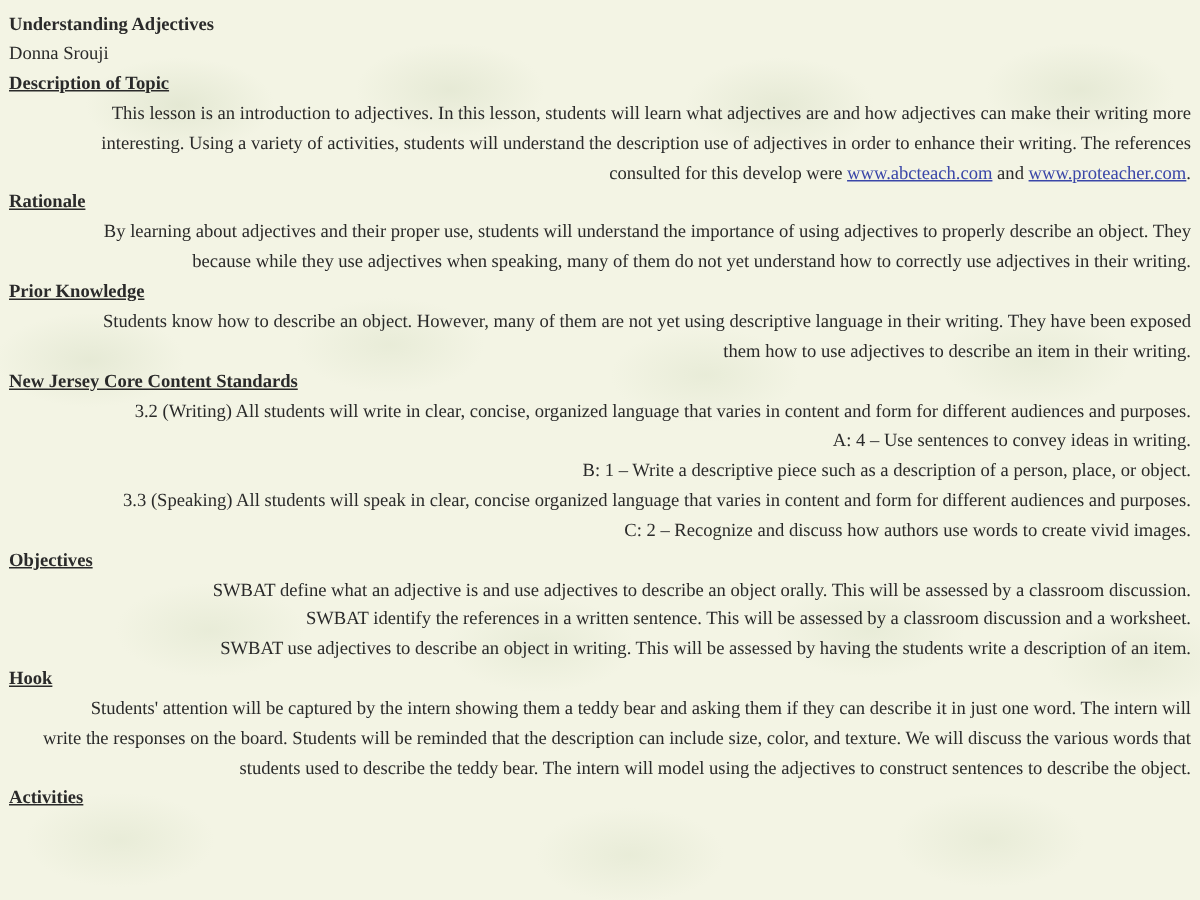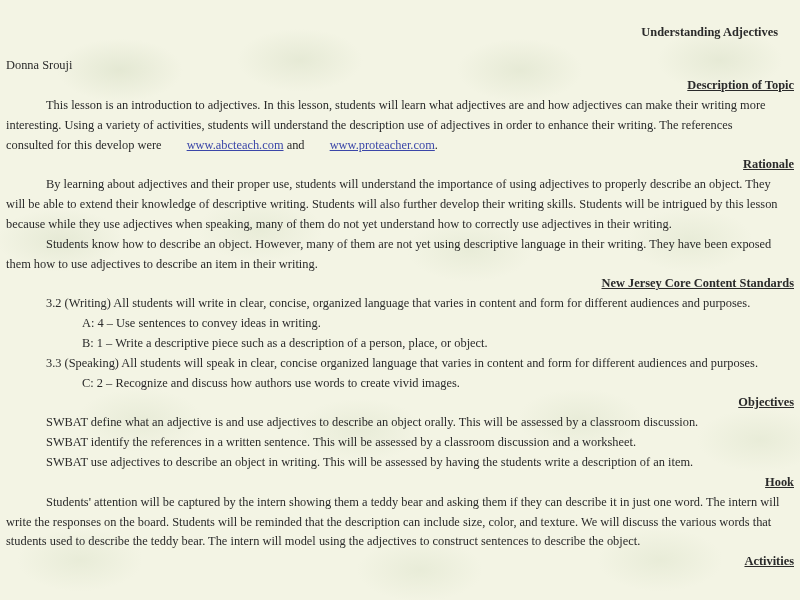--- a/index.html
+++ b/index.html
@@ -30,49 +30,48 @@
       font-family: "Liberation Serif", "DejaVu Serif", serif;
       color: #2a2a2a;
       font-size: 12.4px;
       line-height: 19.8px;
     }
     .page {
       position: relative;
       padding: 4px 6px 0 6px;
     }
     .doc-title {
-      text-align: right;
+      text-align: left;
       font-weight: bold;
-      margin: 16px;
+      margin: 0;
       height: 20px;
       line-height: 24px;
       font-size: 12.4px;
     }
     .author {
       margin-top: 2px;
       height: 20px;
     }
     .section-heading {
       font-weight: bold;
       text-decoration: underline;
       margin: 0;
       height: 20px;
-      text-align: right;
     }
     .line {
       display: block;
       white-space: nowrap;
       height: 19.8px;
+      text-align: right;
     }
     .line.indent1 { padding-left: 40px; }
     .line.indent2 { padding-left: 76px; }
     a.link {
       color: #3a46a8;
       text-decoration: underline;
-      margin-left: 22px;
     }
   </style>
 </head>
 <body>
 
 <div class="page">
 
   <div class="doc-title">Understanding Adjectives</div>
 
   <div class="author">Donna Srouji</div>
@@ -80,24 +79,24 @@
   <div class="section-heading">Description of Topic</div>
   <div>
     <span class="line indent1">This lesson is an introduction to adjectives.  In this lesson, students will learn what adjectives are and how adjectives can make their writing more</span>
     <span class="line">interesting.  Using a variety of activities, students will understand the description use of adjectives in order to enhance their writing.  The references</span>
     <span class="line"><span>consulted for this develop were </span><a class="link" href="#">www.abcteach.com</a><span> and </span><a class="link" href="#">www.proteacher.com</a><span>.</span></span>
   </div>
 
   <div class="section-heading">Rationale</div>
   <div>
     <span class="line indent1">By learning about adjectives and their proper use, students will understand the importance of using adjectives to properly describe an object.  They</span>
-    <span class="line">will be able to extend their knowledge of descriptive writing.   Students will also further develop their writing skills.  Students will be intrigued by this lesson</span>
     <span class="line">because while they use adjectives when speaking, many of them do not yet understand how to correctly use adjectives in their writing.</span>
   </div>
 
+  <div class="section-heading">Prior Knowledge</div>
   <div>
     <span class="line indent1">Students know how to describe an object.  However, many of them are not yet using descriptive language in their writing.  They have been exposed</span>
     <span class="line">them how to use adjectives to describe an item in their writing.</span>
   </div>
 
   <div class="section-heading">New Jersey Core Content Standards</div>
   <div>
     <span class="line indent1">3.2 (Writing) All students will write in clear, concise, organized language that varies in content and form for different audiences and purposes.</span>
     <span class="line indent2">A: 4 – Use sentences to convey ideas in writing.</span>
     <span class="line indent2">B: 1 – Write a descriptive piece such as a description of a person, place, or object.</span>

